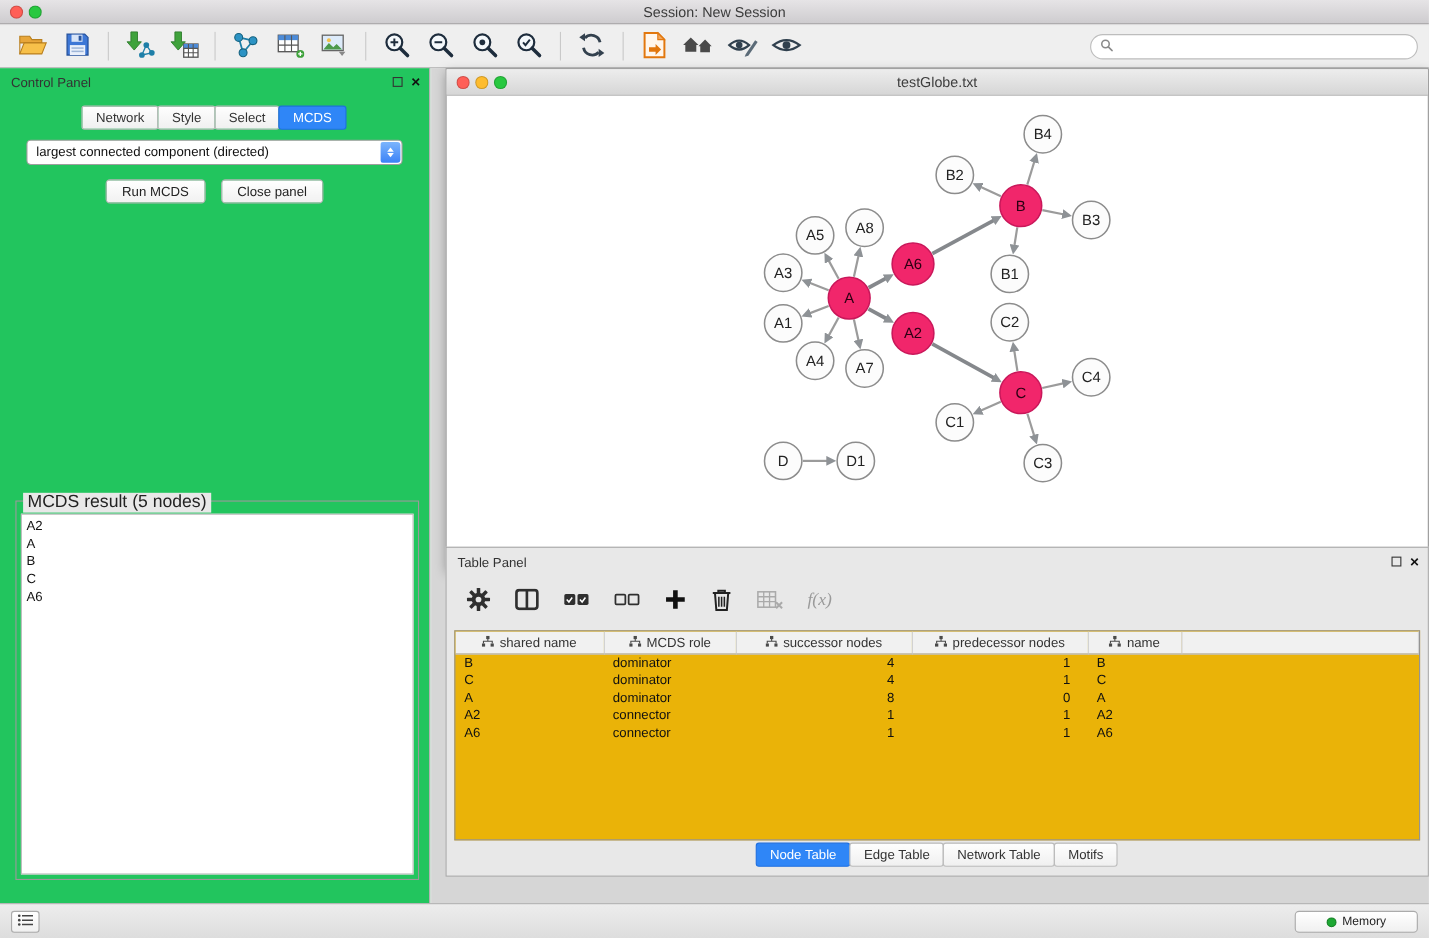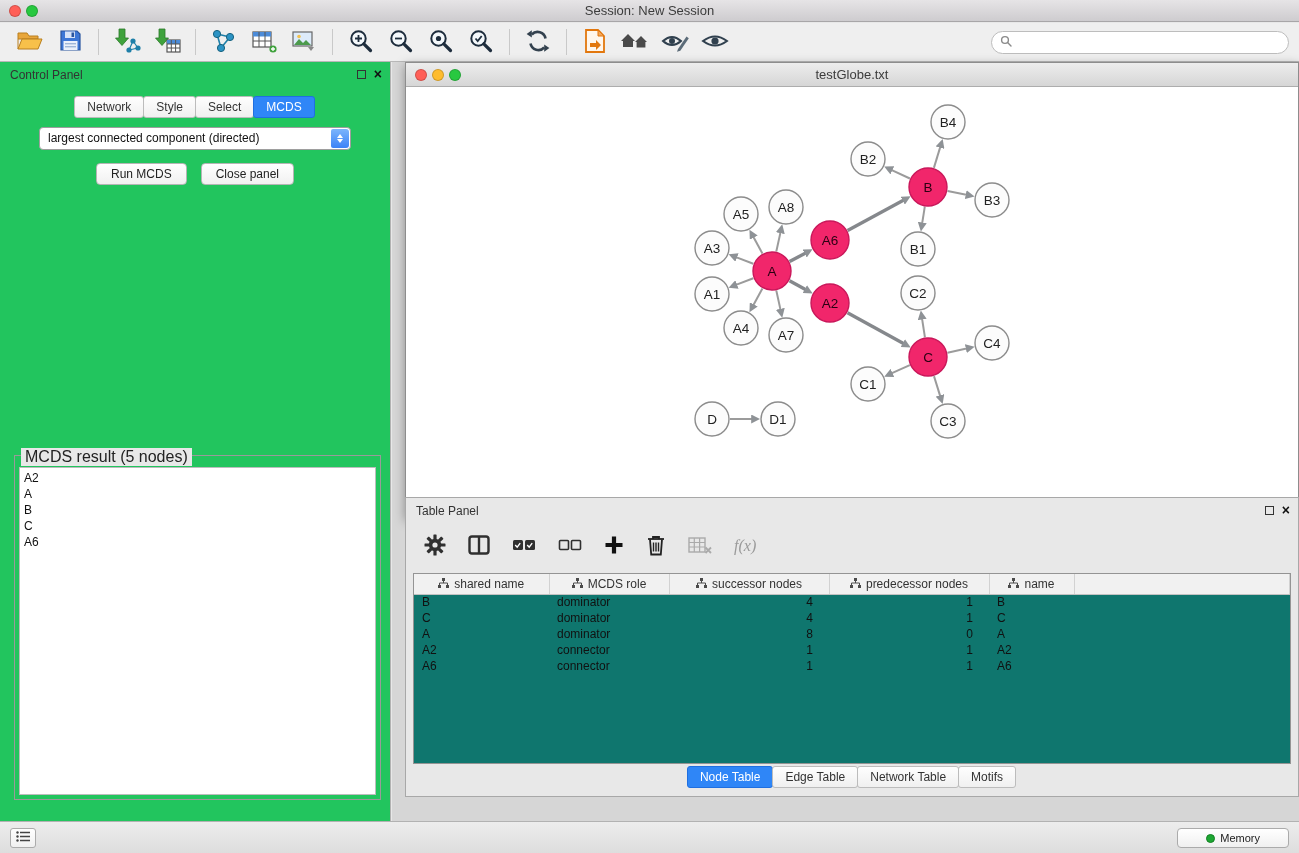--- a/index.html
+++ b/index.html
@@ -29,21 +29,21 @@
     background:#22c55e; border-right:1px solid #b2b2b2; }
   .panel-head { height:26px; line-height:26px; padding:0 10px; font-size:12px; color:#333; position:relative; }
   .panel-controls { position:absolute; right:8px; top:6px; display:flex; gap:8px; align-items:center; }
   .float-box { width:9px; height:9px; border:1.5px solid #333; display:inline-block; }
   .close-x { font-weight:bold; font-size:14px; line-height:12px; color:#111; }
   .seg-tabs { display:flex; justify-content:center; margin-top:8px; }
   .seg-tab { padding:3px 12px; font-size:12px; background:linear-gradient(#fefefe,#f0f0f0);
     border:1px solid #bcbcbc; color:#333; border-radius:3px; margin-left:-1px; }
   .seg-tab.active { background:#2F86F7; border-color:#1F6FE0; color:#fff; }
   .opt-label { text-align:center; margin-top:22px; font-size:12px; color:#222; }
-  .dropdown { position:relative; width:312px; height:23px; margin:9px auto 0; background:#fff;
+  .dropdown { position:relative; width:342px; height:23px; margin:9px auto 0; background:#fff;
     border:1px solid #9e9e9e; border-radius:4px; line-height:21px; padding:0 26px 0 8px; font-size:12px; color:#111; }
   .stepper { position:absolute; right:1px; top:1px; width:18px; height:19px; border-radius:2px 3px 3px 2px;
     background:linear-gradient(#7CB5FC,#3B82F7); display:flex; flex-direction:column; align-items:center; justify-content:center; gap:1px; }
   .stepper .up { width:0; height:0; border-left:3.5px solid transparent; border-right:3.5px solid transparent; border-bottom:4.5px solid #fff; }
   .stepper .dn { width:0; height:0; border-left:3.5px solid transparent; border-right:3.5px solid transparent; border-top:4.5px solid #fff; }
   .btn-row { display:flex; justify-content:center; gap:14px; margin-top:13px; }
   .mac-btn { padding:3px 14px; font-size:12px; background:linear-gradient(#ffffff,#f1f1f1);
     border:1px solid #b5b5b5; border-radius:4px; color:#222; }
   .result-box { position:absolute; left:14px; right:9px; top:393px; bottom:21px; border:1px solid #9a9a9a; }
   .result-legend { position:absolute; top:-8px; left:6px; background:#e8e8e8; padding:0 4px; font-size:16px; color:#222; }
@@ -60,21 +60,21 @@
   .nw-titlebar { height:24px; background:linear-gradient(#ededed,#d6d6d6); border-bottom:1px solid #adadad;
     text-align:center; line-height:24px; font-size:13px; color:#3c3c3c; position:relative; }
   .nw-canvas { position:absolute; top:25px; left:1px; right:1px; bottom:1px; background:#fff; overflow:hidden; }
   .resize-grip { position:absolute; right:2px; bottom:2px; width:12px; height:12px;
     background:repeating-linear-gradient(135deg, transparent 0 3px, #aaa 3px 4px); }
 
   
   .table-panel { position:absolute; left:13px; top:435px; right:0; height:300px; background:#e8e8e8; border:1px solid #a8a8a8; }
   .tp-toolbar { display:flex; align-items:center; gap:22px; height:36px; padding:0 18px; margin-top:4px; }
   .fx { font-family:"Liberation Serif", serif; font-style:italic; font-size:16px; color:#9a9a9a; }
-  .tp-table-wrap { position:absolute; left:7px; right:7px; top:75px; height:191px; background:#0f766e;
+  .tp-table-wrap { position:absolute; left:7px; right:7px; top:75px; height:191px; background:#eab308;
     border:1px solid #949494; overflow:hidden; }
   table.node-table { border-collapse:collapse; width:100%; table-layout:fixed; }
   table.node-table th { background:#f1f1f1; border-right:1px solid #d2d2d2; border-bottom:1px solid #c2c2c2;
     font-weight:normal; font-size:12px; color:#333; height:20px; }
   table.node-table th .th-inner { display:flex; align-items:center; justify-content:center; gap:5px; }
   table.node-table td { font-size:12px; color:#111; height:16px; padding:0 16px 0 8px; white-space:nowrap; overflow:hidden; }
   .tp-tabs { position:absolute; left:0; right:0; bottom:8px; display:flex; justify-content:center; }
 
   
   .statusbar { position:absolute; left:0; right:0; bottom:0; height:32px;

